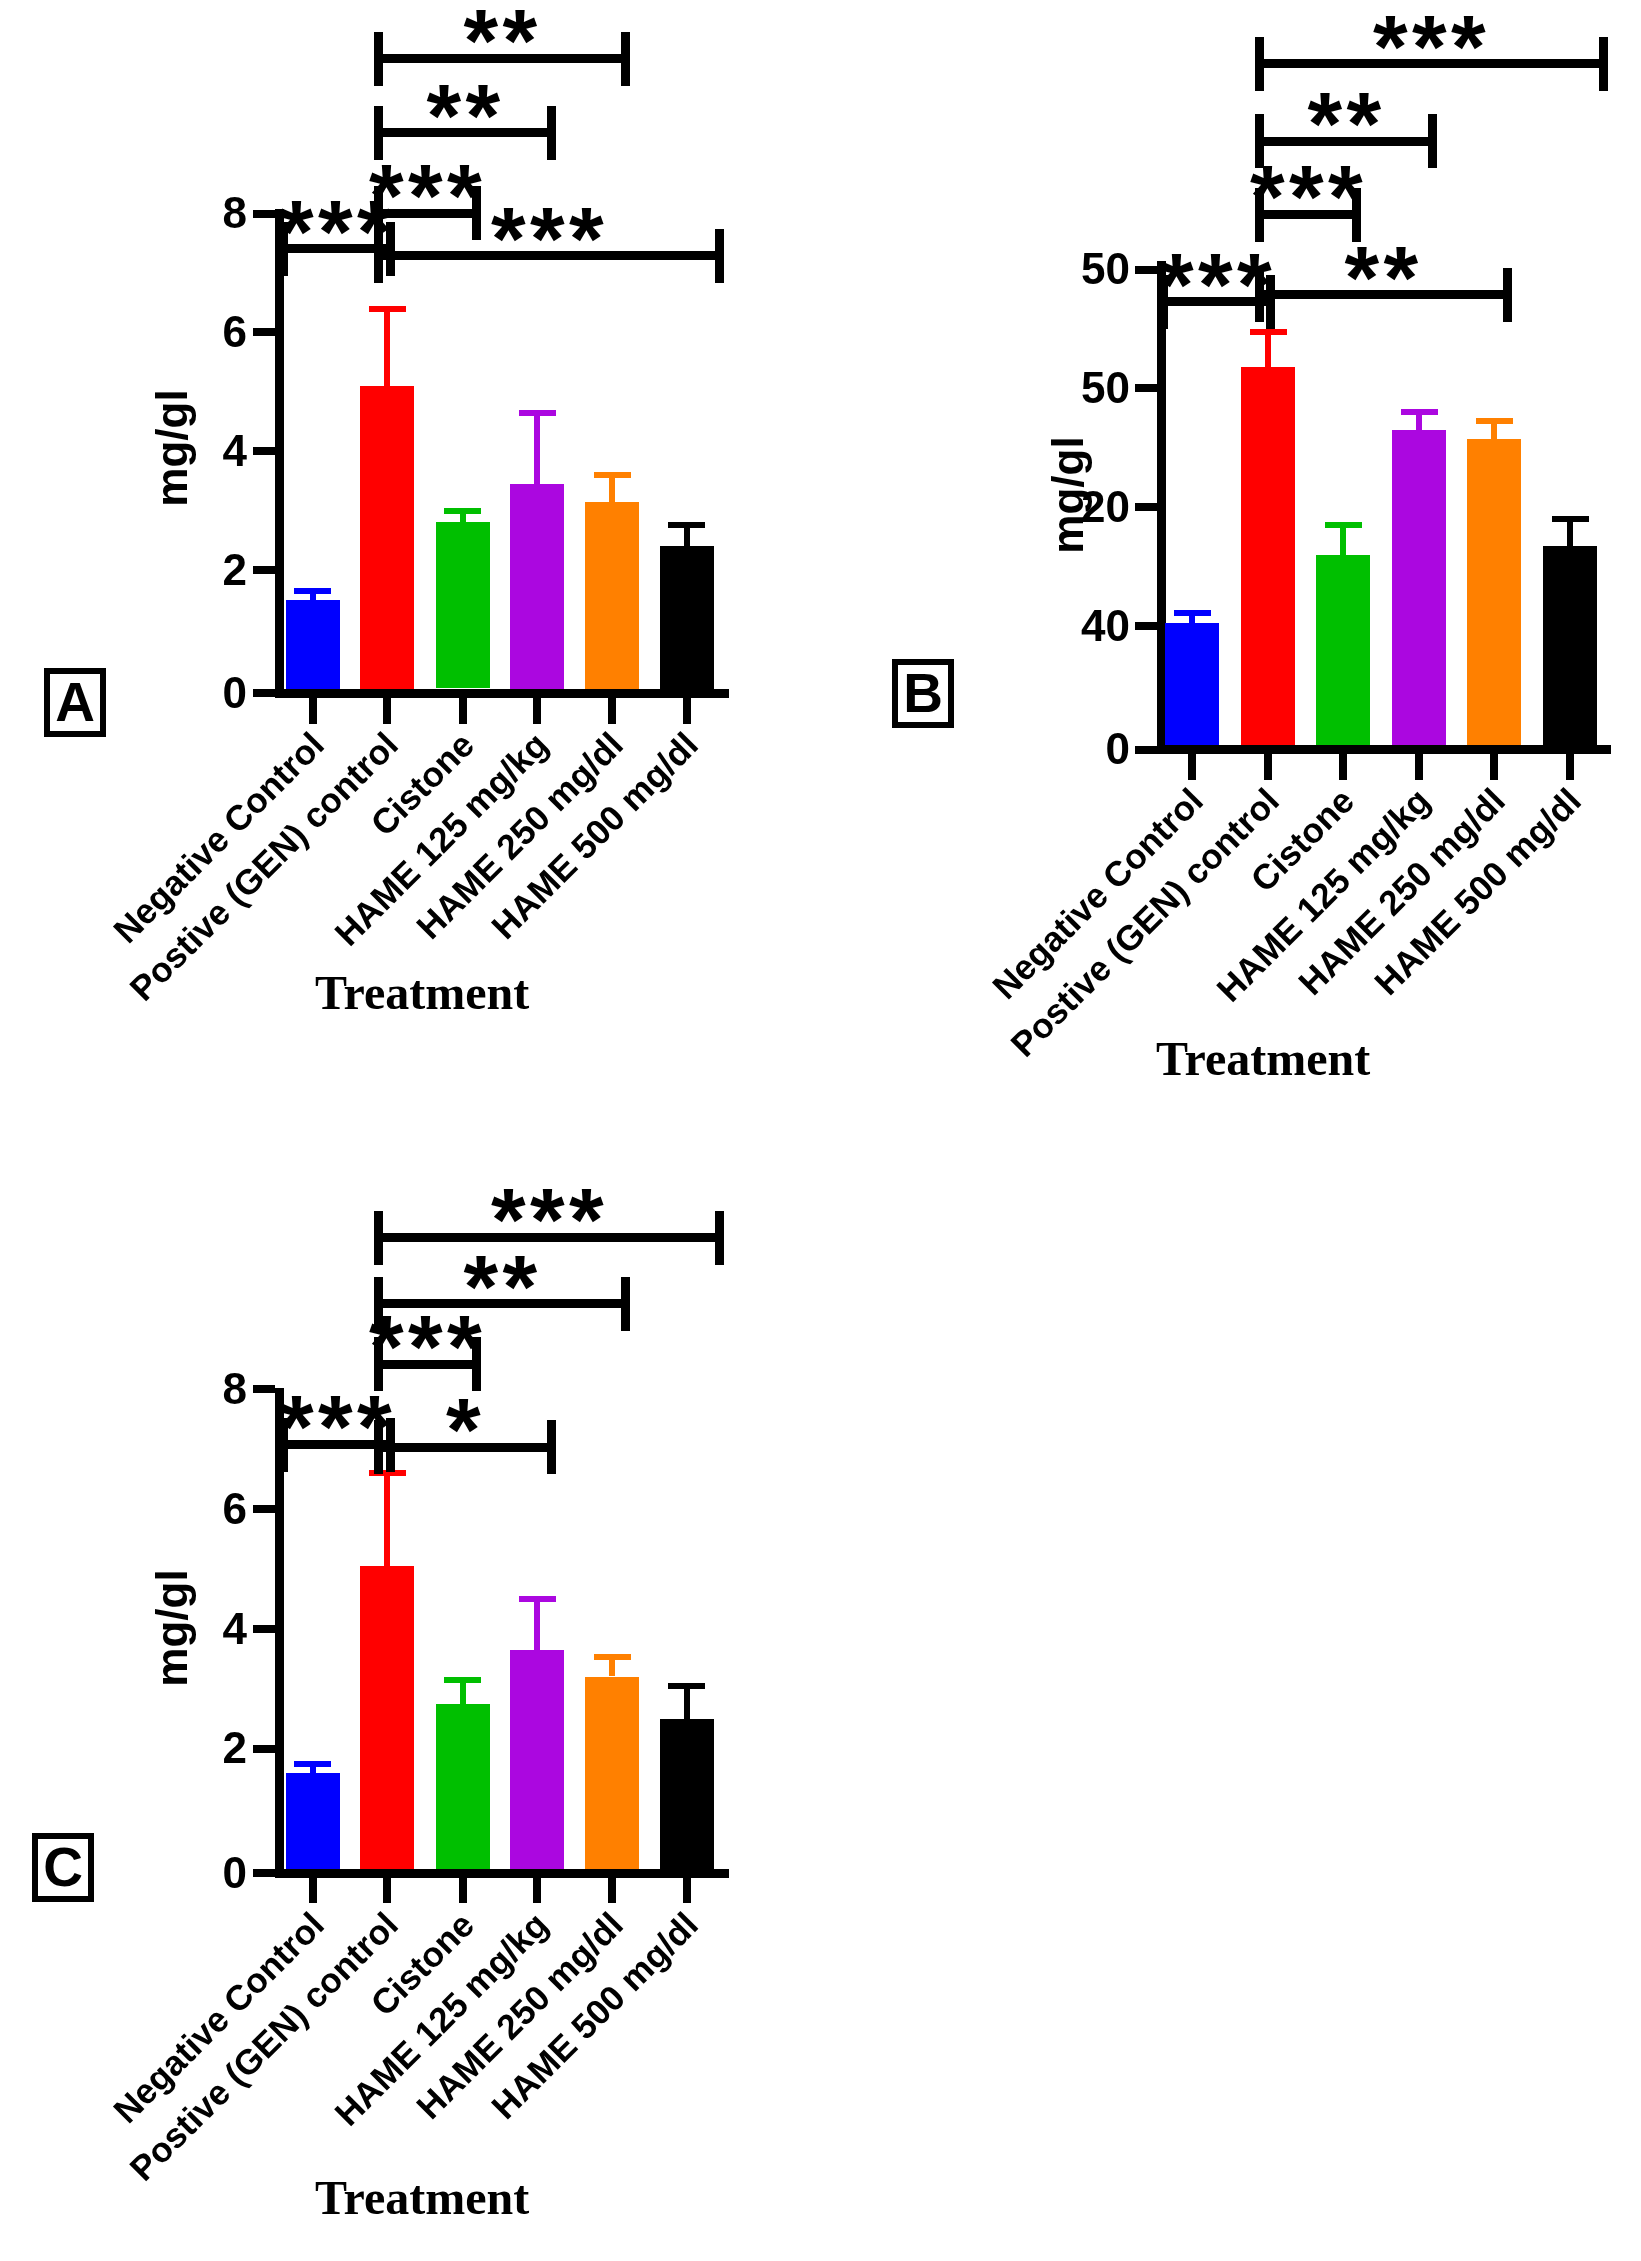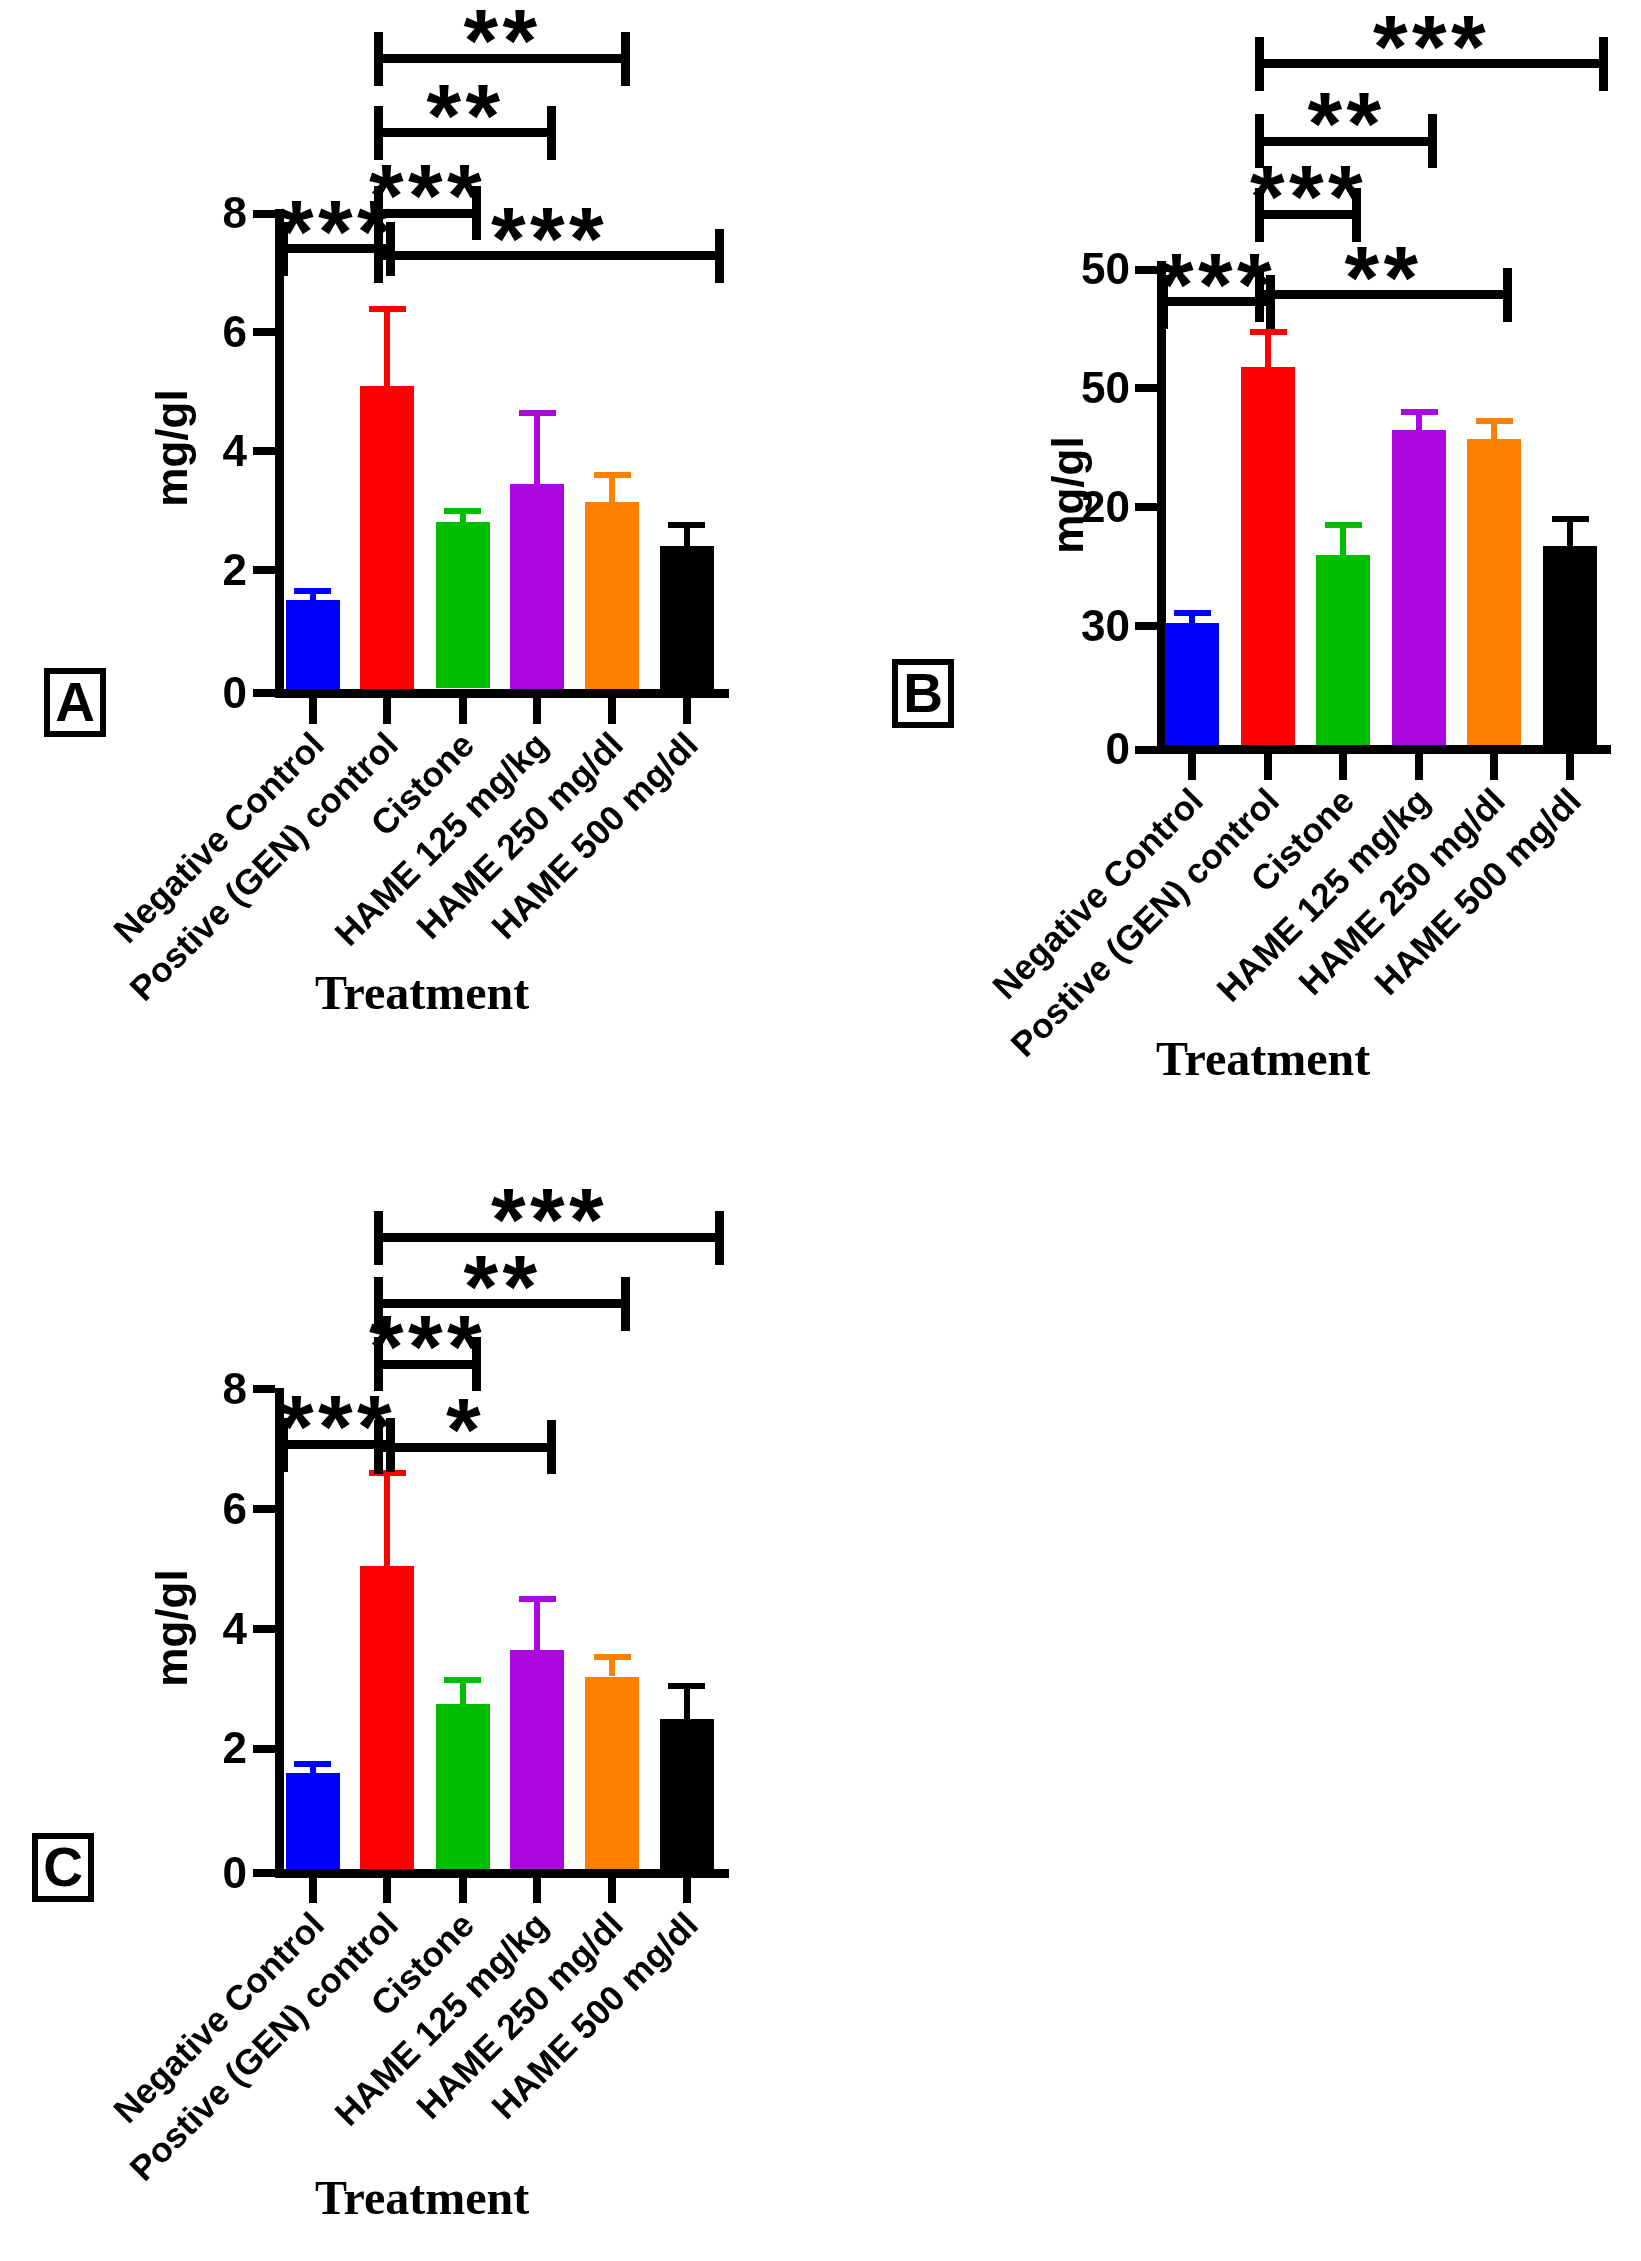--- a/index.html
+++ b/index.html
@@ -113,21 +113,21 @@
         <div class="abs ink" style="left: 715px; top: 229px; width: 9.4px; height: 54px;"></div>
         <div class="abs stars" style="left: 411px; top: 194px; width: 277px;">***</div>
       </div>
     </div>
     <div class="abs" style="left: 0px; top: 0px; width: 100%; height: 100%;">
       <div class="abs ink" style="left: 1157px; top: 261px; width: 8.9px; height: 493px;"></div>
       <div class="abs ink" style="left: 1157px; top: 745px; width: 454px; height: 8.9px;"></div>
       <div class="abs ink" style="left: 1135px; top: 746px; width: 22px; height: 7.7px;"></div>
       <div class="abs ytick-label" style="left: 986px; top: 727px; width: 144px;">0</div>
       <div class="abs ink" style="left: 1135px; top: 622px; width: 22px; height: 7.7px;"></div>
-      <div class="abs ytick-label" style="left: 986px; top: 604px; width: 144px;">30</div>
+      <div class="abs ytick-label" style="left: 986px; top: 604px; width: 144px;">40</div>
       <div class="abs ink" style="left: 1135px; top: 503px; width: 22px; height: 7.7px;"></div>
       <div class="abs ytick-label" style="left: 986px; top: 485px; width: 144px;">20</div>
       <div class="abs ink" style="left: 1135px; top: 384px; width: 22px; height: 7.7px;"></div>
       <div class="abs ytick-label" style="left: 986px; top: 366px; width: 144px;">50</div>
       <div class="abs ink" style="left: 1135px; top: 266px; width: 22px; height: 7.7px;"></div>
       <div class="abs ytick-label" style="left: 986px; top: 247px; width: 144px;">50</div>
       <div class="abs" style="left: 1165px; top: 623px; width: 54px; height: 122px; background: rgb(0, 0, 255);"></div>
       <div class="abs" style="left: 1189px; top: 610px; width: 5.5px; height: 13.7px; background: rgb(0, 0, 255);"></div>
       <div class="abs" style="left: 1174px; top: 610px; width: 37px; height: 5.5px; background: rgb(0, 0, 255);"></div>
       <div class="abs ink" style="left: 1188px; top: 754px; width: 7.7px; height: 26px;"></div>

